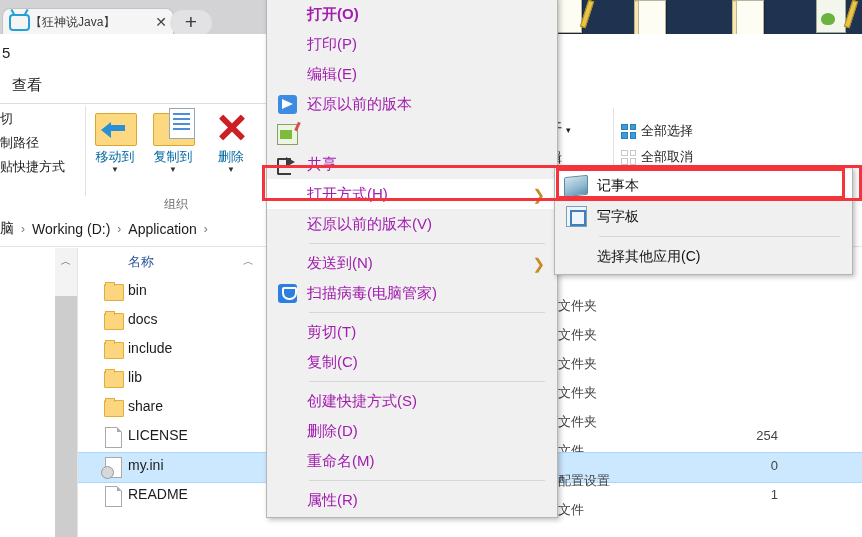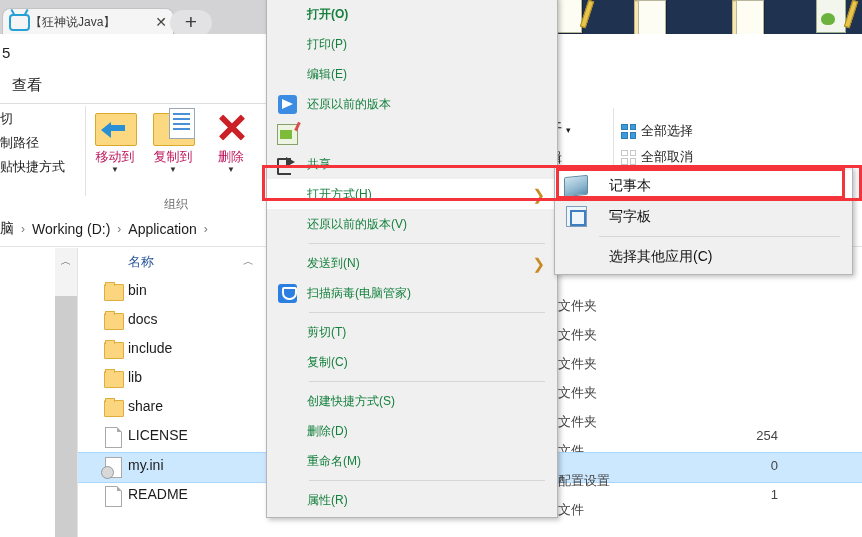--- a/index.html
+++ b/index.html
@@ -63,21 +63,21 @@
   #ribbontabs .rt{position:absolute;left:12px;top:4px;font-size:15px;color:#1c1c1c;}
   #ribbonline{position:absolute;left:0;top:103px;width:268px;height:1px;background:#dedede;}
 
   
   #ribbon{position:absolute;left:0;top:104px;width:862px;height:115px;background:#fff;}
   #clipgroup{position:absolute;left:0;top:0;width:84px;height:92px;}
   #clipgroup .ci{position:absolute;left:0;font-size:13px;color:#1c1c1c;white-space:nowrap;}
   #clipsep{position:absolute;left:85px;top:2px;width:1px;height:90px;background:#e2e2e2;}
   #orggroup{position:absolute;left:86px;top:0;width:180px;height:112px;}
   .orgbtn{position:absolute;top:4px;width:58px;text-align:center;}
-  .orgbtn .lbl{font-size:13px;color:#be185d;margin-top:2px;white-space:nowrap;}
+  .orgbtn .lbl{font-size:13px;color:#0369a1;margin-top:2px;white-space:nowrap;}
   .orgbtn .caret{font-size:8px;color:#333;line-height:7px;}
   .folder-ico{position:relative;width:44px;height:38px;margin:0 auto;}
   .folder-ico .fb{
     position:absolute;left:2px;top:5px;width:40px;height:31px;background:#fcd980;
     border:1px solid #d9a82c;border-radius:2px;
   }
   .folder-ico .arrow{
     position:absolute;left:8px;top:14px;width:0;height:0;
     border-top:8px solid transparent;border-bottom:8px solid transparent;border-right:10px solid #2a8fd4;
   }
@@ -141,21 +141,21 @@
     background:#d8d8d8;border:1px solid #9a9a9a;}
 
   
   #ctxmenu{
     position:absolute;left:266px;top:-4px;width:290px;
     background:#f0f0f0;border:1px solid #b5b5b5;box-shadow:2px 2px 5px rgba(0,0,0,.25);
     padding:2px 0;
   }
   .mi{height:30px;display:flex;align-items:center;position:relative;padding:0 10px 0 0;}
   .mi .micon{width:40px;flex:0 0 40px;display:flex;align-items:center;justify-content:center;}
-  .mi .mlabel{font-size:12px;color:#15803d;white-space:nowrap;}
+  .mi .mlabel{font-size:15px;color:#a21caf;white-space:nowrap;}
   .mi.bold .mlabel{font-weight:bold;}
   .mi .chev{position:absolute;right:12px;top:7px;font-size:15px;color:#c88a22;}
   .msep{height:1px;background:#d6d6d6;margin:4px 12px 4px 42px;}
   .mi.hl{background:#ffffff;}
 
   .ic-xunlei{width:19px;height:19px;background:#3b8ce2;border-radius:3px;position:relative;}
   .ic-xunlei:after{content:"";position:absolute;left:4px;top:4px;width:0;height:0;
     border-left:11px solid #fff;border-top:5px solid transparent;border-bottom:5px solid transparent;}
   .ic-npp{width:19px;height:19px;background:#eef4e2;border:1px solid #8aa06a;position:relative;}
   .ic-npp:after{content:"";position:absolute;left:2px;top:5px;width:12px;height:9px;background:#7dbb3b;}
@@ -167,21 +167,21 @@
     border-left:9px solid #3c3c3c;border-top:5px solid transparent;border-bottom:5px solid transparent;}
   .ic-virus{width:19px;height:19px;background:#2b7fe0;border-radius:3px;position:relative;}
   .ic-virus:after{content:"";position:absolute;left:4px;top:3px;width:11px;height:9px;
     border:2px solid #fff;border-radius:2px 2px 7px 7px;}
 
   
   #submenu{
     position:absolute;left:554px;top:167px;width:297px;
     background:#f0f0f0;border:1px solid #b5b5b5;box-shadow:2px 2px 5px rgba(0,0,0,.25);padding:2px 0;
   }
-  .si{height:31px;display:flex;align-items:center;gap:12px;}
+  .si{height:31px;display:flex;align-items:center;}
   .si .sicon{width:42px;flex:0 0 42px;display:flex;align-items:center;justify-content:center;}
   .si .slabel{font-size:14px;color:#101010;white-space:nowrap;}
   .si.hl{background:#ffffff;}
   .ssep{height:1px;background:#d6d6d6;margin:4px 12px 4px 44px;}
   .ic-notepad{width:22px;height:18px;background:linear-gradient(160deg,#cfe3ef 0%,#8fb8cf 60%,#5d8fae 100%);
     border:1px solid #5f89a3;border-radius:2px;transform:skewY(-6deg);}
   .ic-wordpad{width:19px;height:19px;background:#eef5fb;border:1px solid #7e9fbb;position:relative;}
   .ic-wordpad:after{content:"";position:absolute;left:3px;top:3px;width:12px;height:12px;
     border:2px solid #3f7fbf;transform:rotate(0deg);}
   .ic-store{width:19px;height:19px;background:#d8ecd0;border:1px solid #7ea86e;position:relative;}

